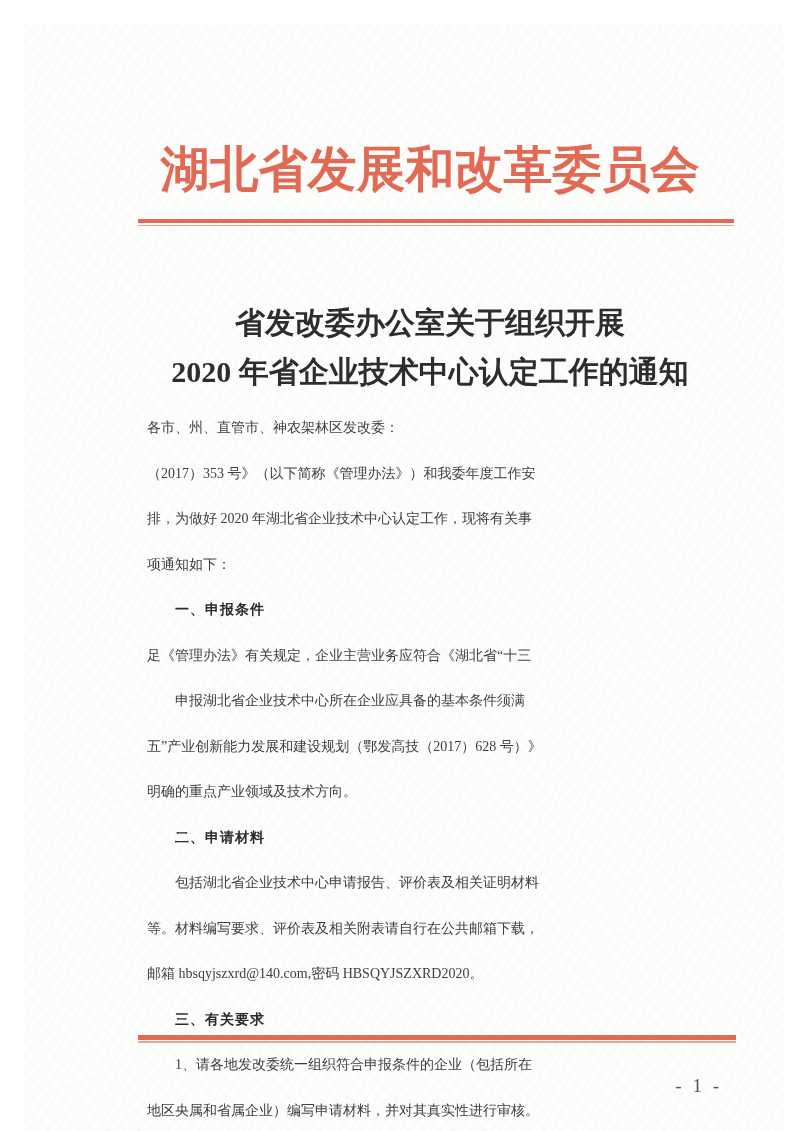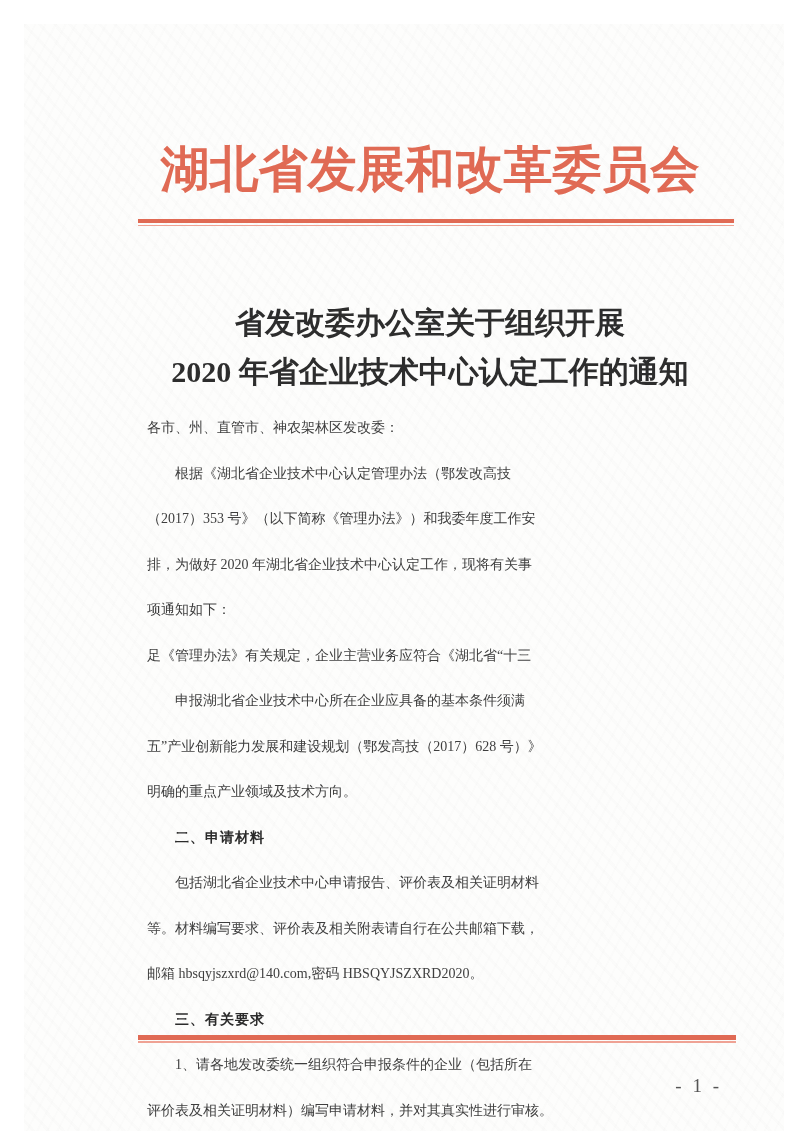--- a/index.html
+++ b/index.html
@@ -99,34 +99,34 @@
 
   <div class="rule rule-top"></div>
 
   <div class="doc-title">
     <div>省发改委办公室关于组织开展</div>
     <div>2020 年省企业技术中心认定工作的通知</div>
   </div>
 
   <div class="body-block">
     <div class="bline">各市、州、直管市、神农架林区发改委：</div>
-    <div class="bline ind">根据《湖北省企业技术中心认定管理办法（鄂发改高技</div>
     <div class="bline">（2017）353 号》（以下简称《管理办法》）和我委年度工作安</div>
     <div class="bline">排，为做好 2020 年湖北省企业技术中心认定工作，现将有关事</div>
     <div class="bline">项通知如下：</div>
+    <div class="bline head">一、申报条件</div>
     <div class="bline">足《管理办法》有关规定，企业主营业务应符合《湖北省“十三</div>
     <div class="bline ind">申报湖北省企业技术中心所在企业应具备的基本条件须满</div>
     <div class="bline">五”产业创新能力发展和建设规划（鄂发高技（2017）628 号）》</div>
     <div class="bline">明确的重点产业领域及技术方向。</div>
     <div class="bline head">二、申请材料</div>
     <div class="bline ind">包括湖北省企业技术中心申请报告、评价表及相关证明材料</div>
     <div class="bline">等。材料编写要求、评价表及相关附表请自行在公共邮箱下载，</div>
     <div class="bline">邮箱 hbsqyjszxrd@140.com,密码 HBSQYJSZXRD2020。</div>
     <div class="bline head">三、有关要求</div>
     <div class="bline ind">1、请各地发改委统一组织符合申报条件的企业（包括所在</div>
-    <div class="bline">评价表及相关证明材料）编写申请材料，并对其真实性进行审核。</div>
+    <div class="bline">地区央属和省属企业）编写申请材料，并对其真实性进行审核。</div>
   </div>
 
   <div class="rule rule-bottom"></div>
 
   <div class="pageno">- 1 -</div>
 
 </div>
 
 </body></html>

